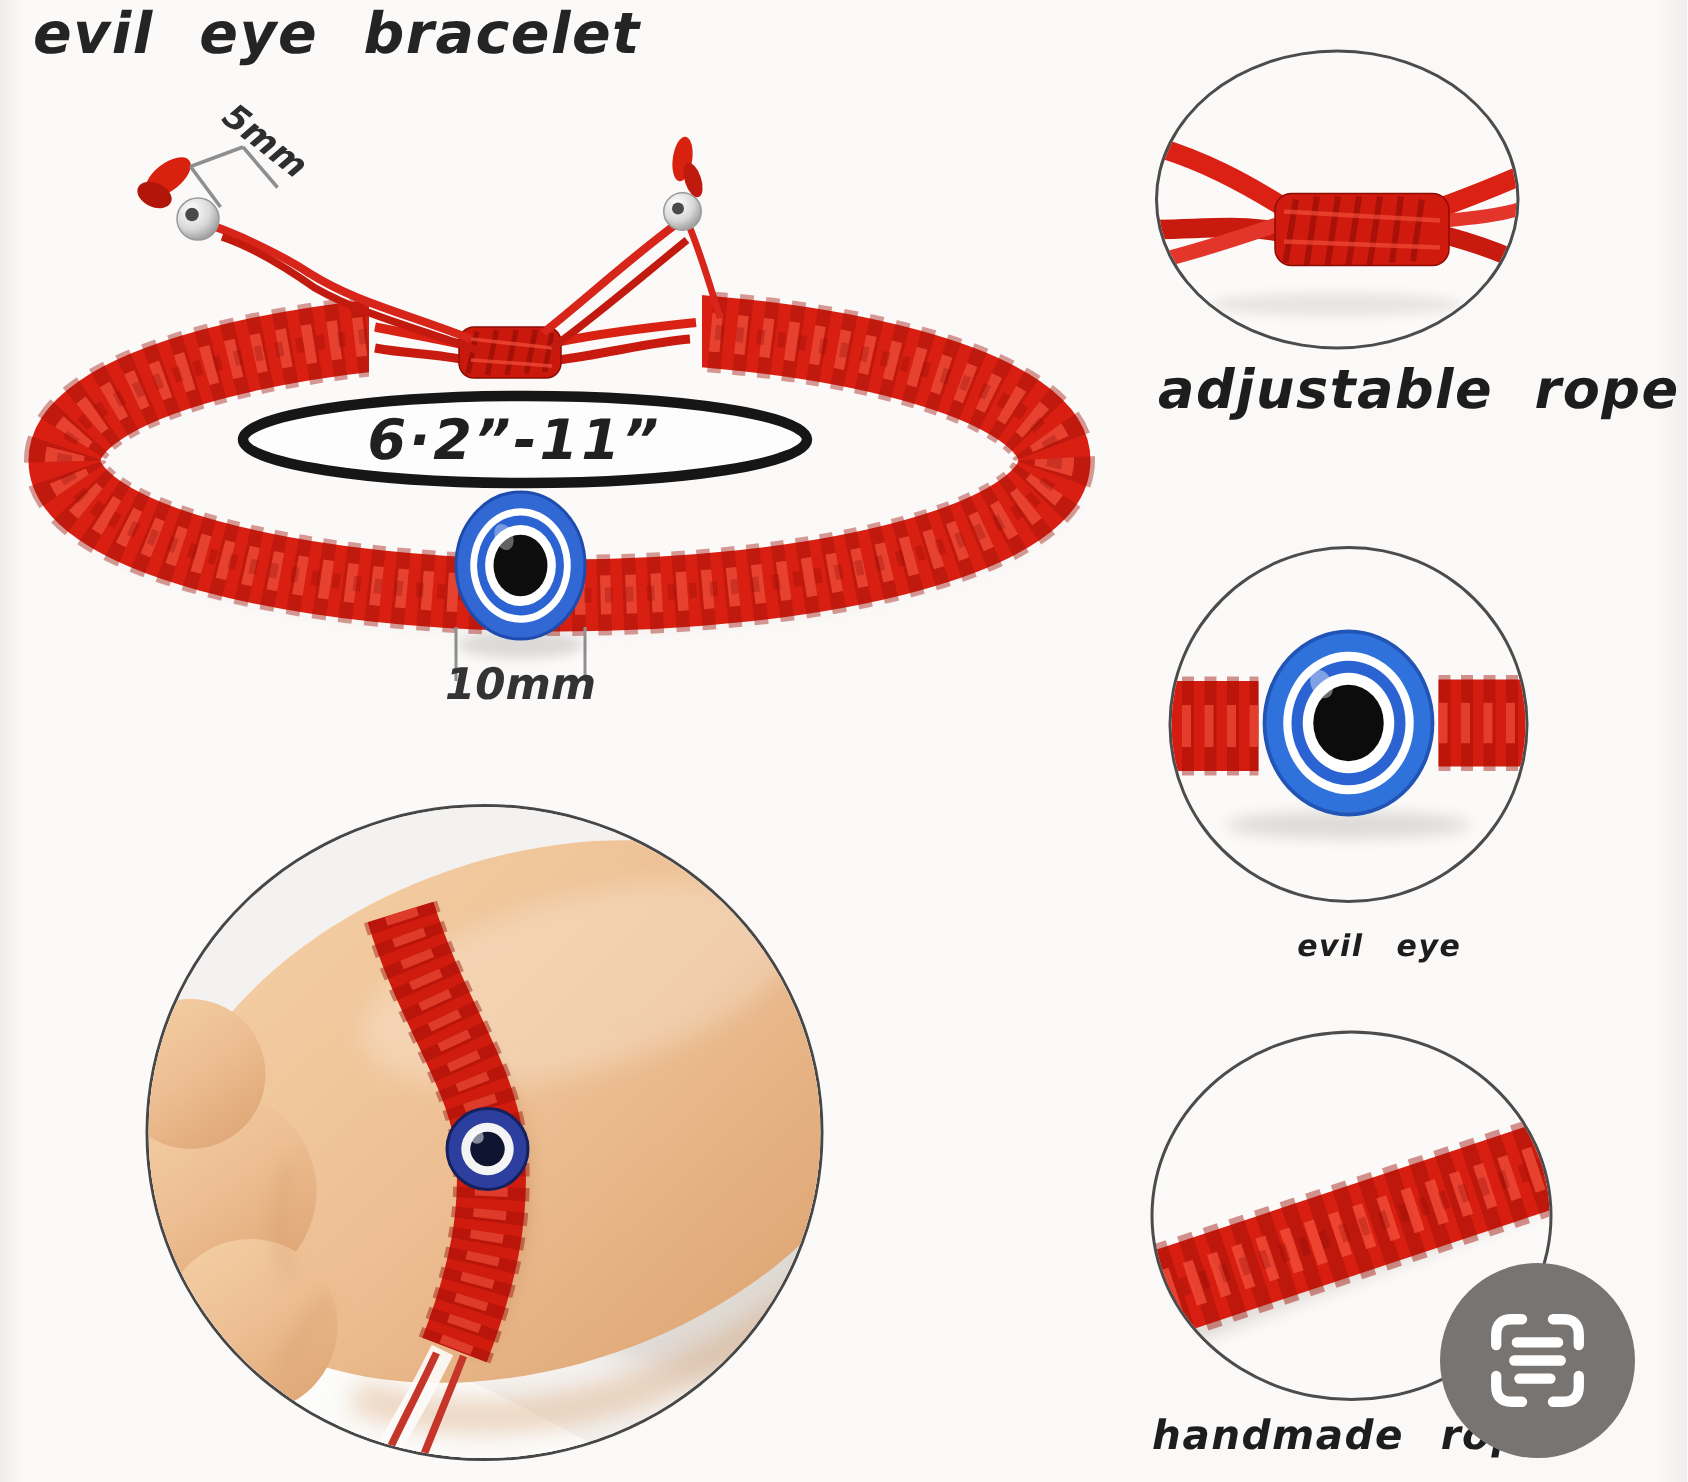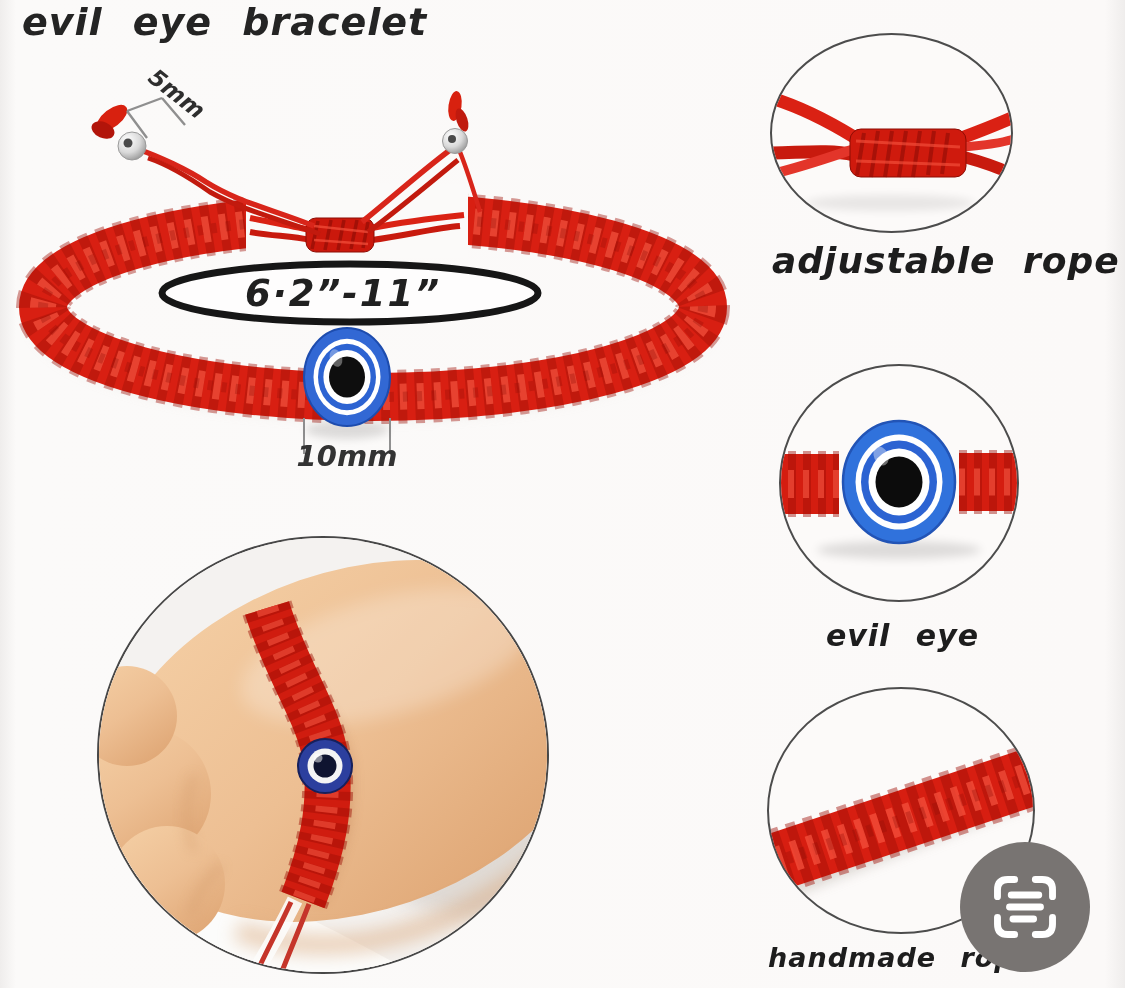--- a/index.html
+++ b/index.html
@@ -172,21 +172,21 @@
         <path d="M178,116 L244,116" stroke="#f4503c" stroke-width="27" stroke-dasharray="6 9" opacity="0.7"></path>
       </g>
       <ellipse cx="118" cy="116" rx="56" ry="61" fill="#3072dc" stroke="#2254b6" stroke-width="2.5"></ellipse>
       <ellipse cx="118" cy="116" rx="43.5" ry="47.5" fill="#ffffff"></ellipse>
       <ellipse cx="118" cy="116" rx="38" ry="41.5" fill="#2c63d2"></ellipse>
       <ellipse cx="118" cy="116" rx="30.5" ry="33.5" fill="#ffffff"></ellipse>
       <ellipse cx="118" cy="116" rx="23.5" ry="25.5" fill="#0c0c0c"></ellipse>
       <ellipse cx="100" cy="90" rx="7" ry="10" fill="#ffffff" opacity="0.4" transform="rotate(-25 100 90)"></ellipse>
     </svg>
   </div>
-  <div class="callout-label" style="left:780px;top:618px;width:245px;font-size:30px;">evil eye</div>
+  <div class="callout-label" style="left:797px;top:618px;width:245px;font-size:20px;">evil eye</div>
 
   <div class="callout-circle" style="left:767px;top:687px;width:268px;height:247px;">
     <svg width="264" height="243" viewBox="0 0 264 243">
       <defs>
           <filter id="cb3" x="-40%" y="-40%" width="180%" height="180%">
             <feGaussianBlur stdDeviation="6"></feGaussianBlur>
           </filter>
         </defs>
       <path d="M4,206 L258,108" stroke="#cfc9c3" stroke-width="16" opacity="0.7" fill="none" filter="url(#cb3)"></path>
       <g fill="none">

